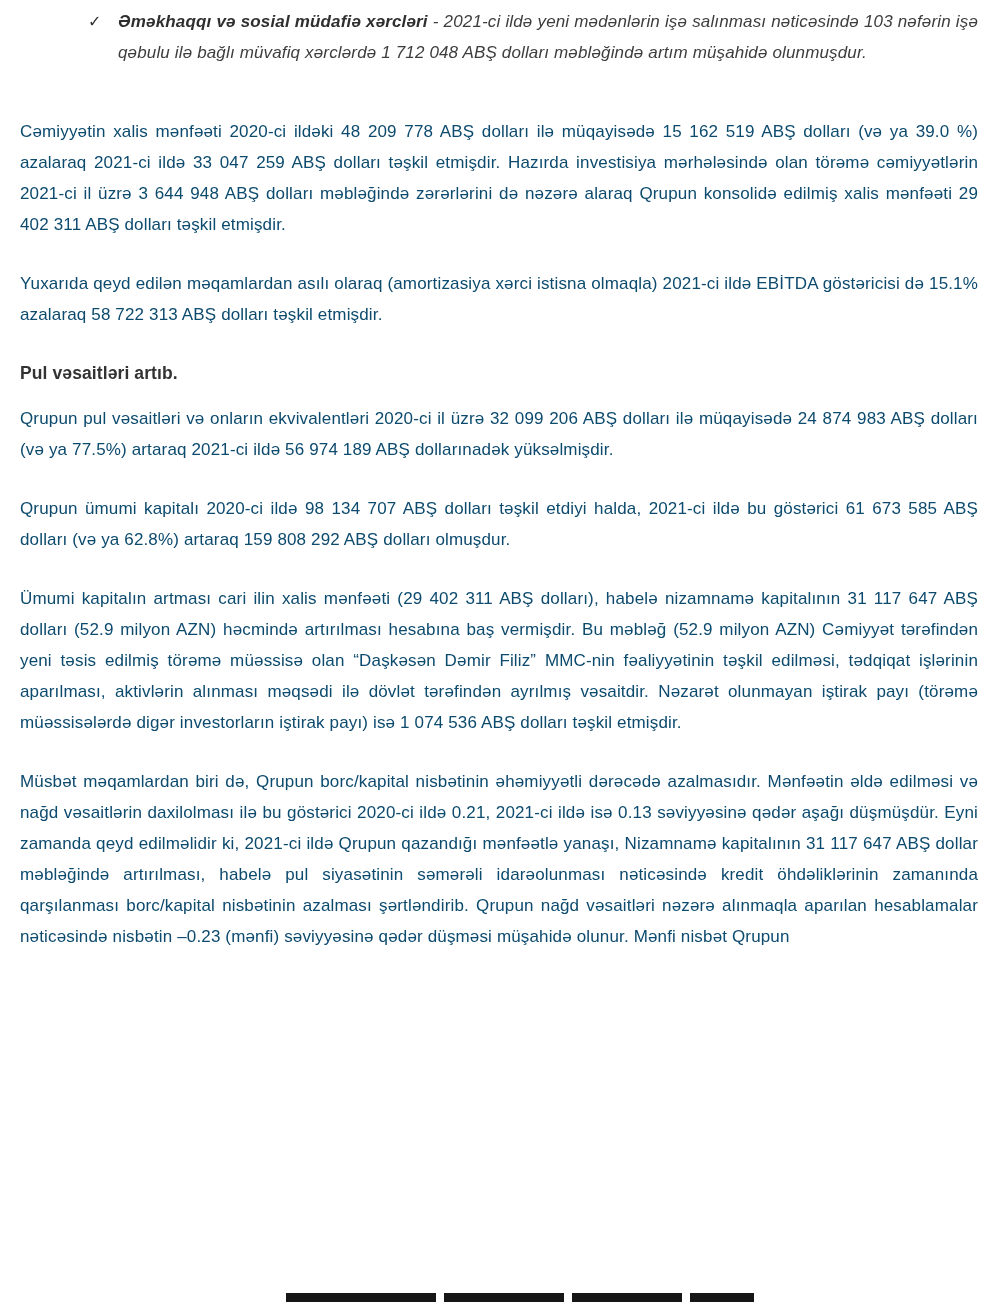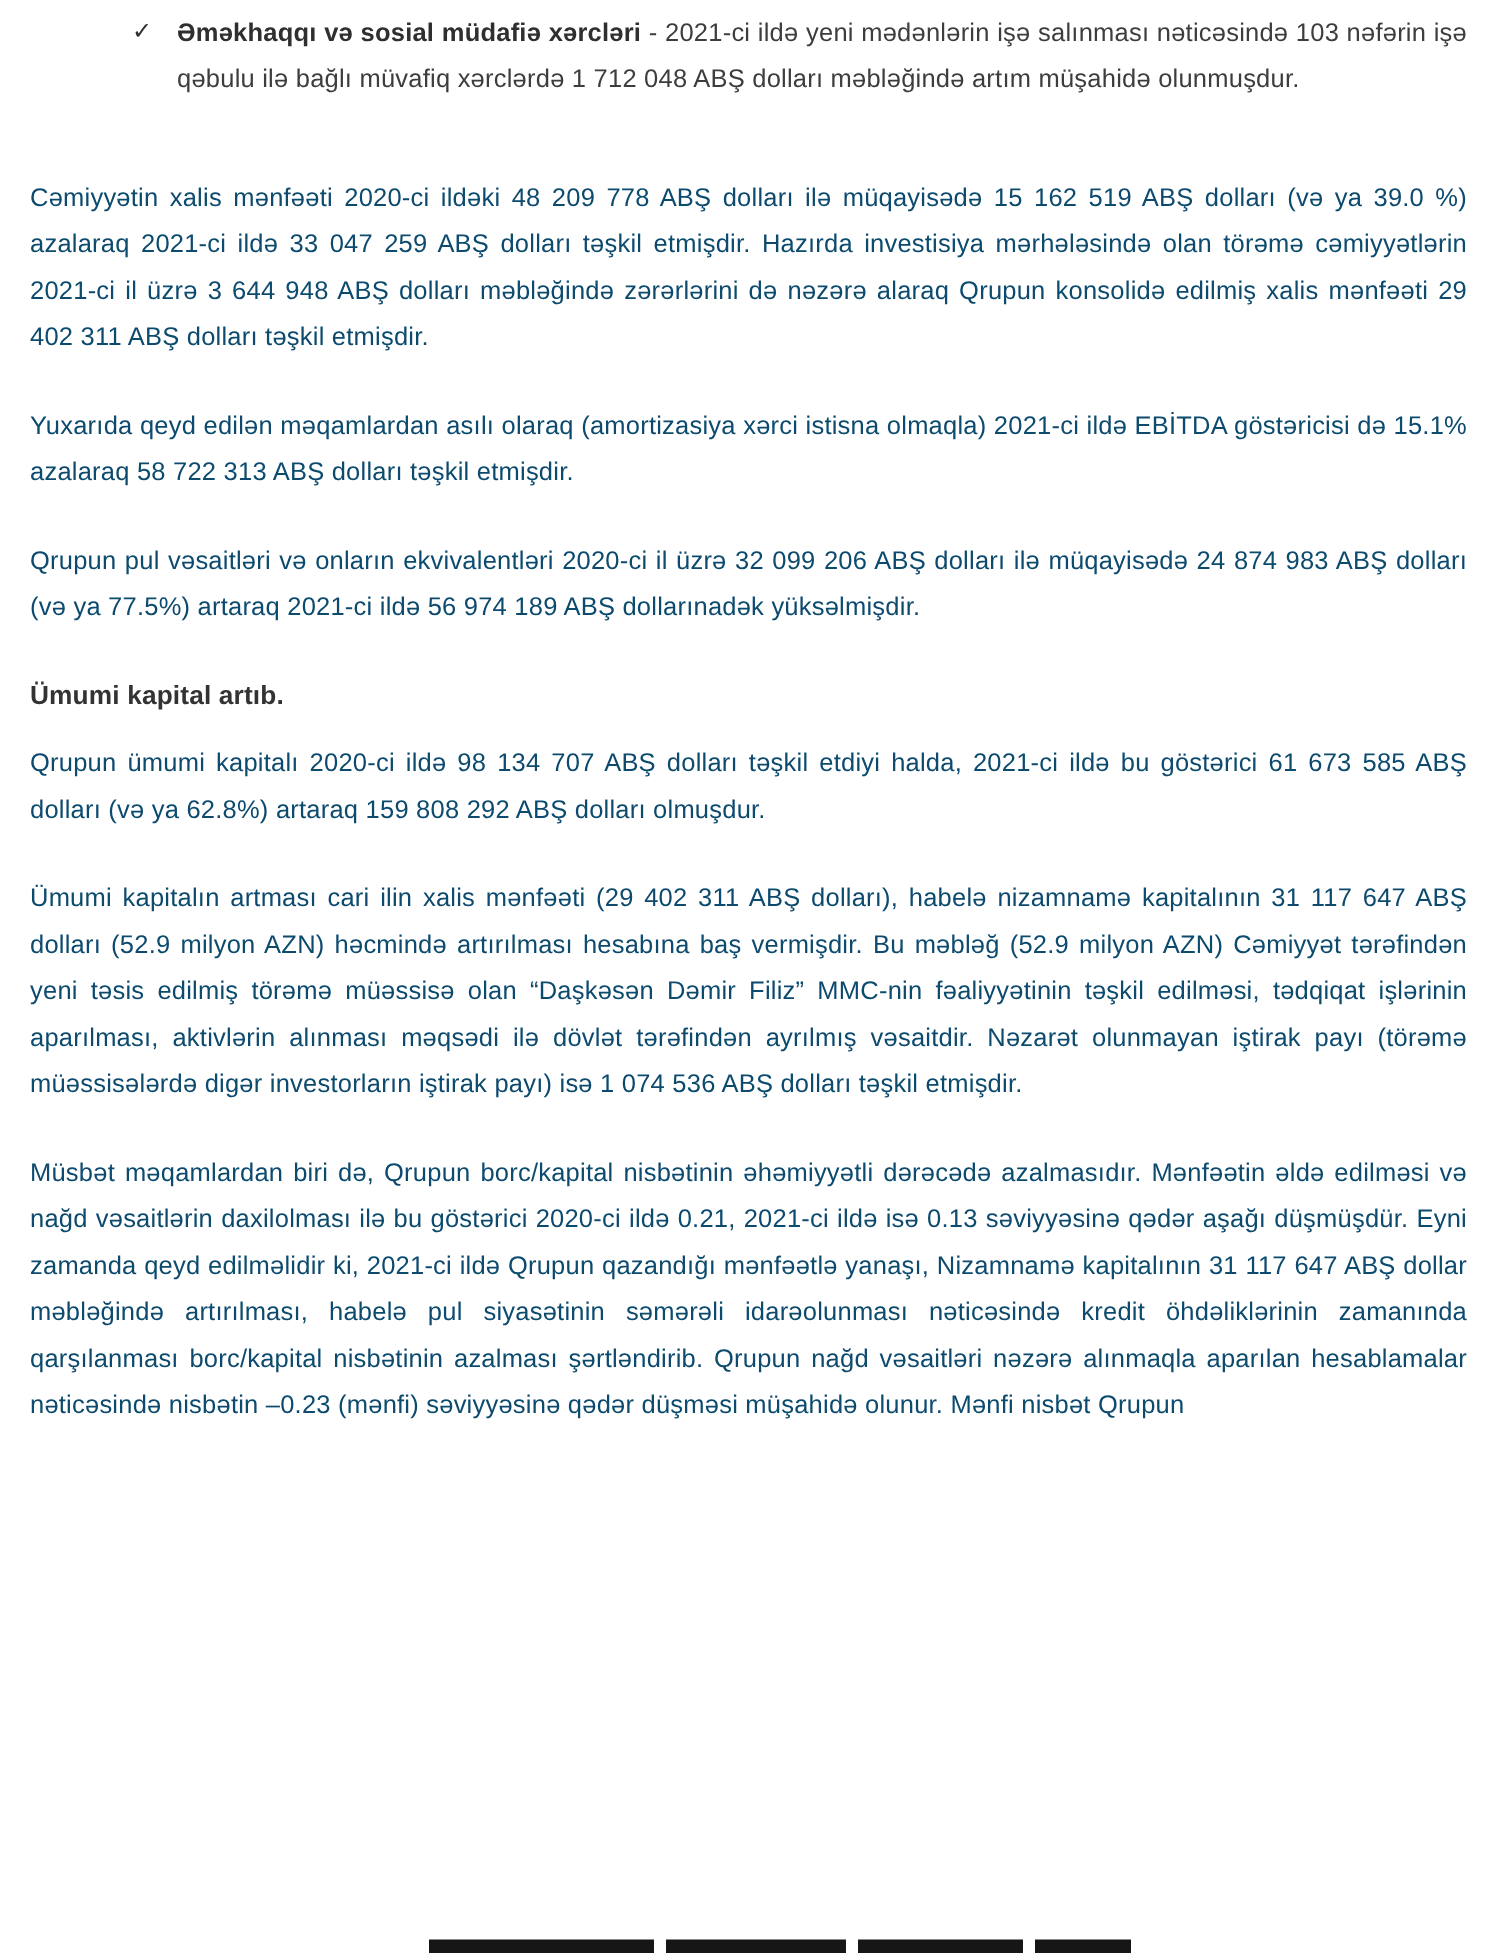--- a/index.html
+++ b/index.html
@@ -47,20 +47,21 @@
     font-weight: bold;
     color: #2f2f2f;
   }
   .bullet-text {
     flex: 1;
     font-size: 17px;
     line-height: 31px;
     text-align: justify;
     letter-spacing: 0.15px;
     color: #3d3d3d;
+    font-style: italic;
   }
   .bullet-text b { color: #2f2f2f; }
   .clipped-row {
     position: absolute;
     left: 0;
     bottom: 0;
     width: 1000px;
     height: 10px;
   }
   .frag {
@@ -82,24 +83,24 @@
 
   <div class="bullet-row">
     <span class="bullet-check">✓</span>
     <p class="bullet-text"><b>Əməkhaqqı və sosial müdafiə xərcləri</b><span> - 2021-ci ildə yeni mədənlərin işə salınması nəticəsində 103 nəfərin işə qəbulu ilə bağlı müvafiq xərclərdə 1 712 048 ABŞ dolları məbləğində artım müşahidə olunmuşdur.</span></p>
   </div>
 
   <p class="para">Cəmiyyətin xalis mənfəəti 2020-ci ildəki 48 209 778 ABŞ dolları ilə müqayisədə 15 162 519 ABŞ dolları (və ya 39.0 %) azalaraq 2021-ci ildə 33 047 259 ABŞ dolları təşkil etmişdir. Hazırda investisiya mərhələsində olan törəmə cəmiyyətlərin 2021-ci il üzrə 3 644 948  ABŞ dolları məbləğində zərərlərini də nəzərə alaraq Qrupun konsolidə edilmiş xalis mənfəəti 29 402 311 ABŞ dolları təşkil etmişdir.</p>
 
   <p class="para">Yuxarıda qeyd edilən məqamlardan asılı olaraq (amortizasiya xərci istisna olmaqla) 2021-ci ildə EBİTDA göstəricisi də 15.1% azalaraq 58 722 313 ABŞ dolları təşkil etmişdir.</p>
 
+  <h2 class="head">Pul vəsaitləri artıb.</h2>
 
   <p class="para">Qrupun pul vəsaitləri və onların ekvivalentləri 2020-ci il üzrə 32 099 206 ABŞ dolları ilə müqayisədə 24 874 983 ABŞ dolları (və ya 77.5%) artaraq 2021-ci ildə 56 974 189 ABŞ dollarınadək yüksəlmişdir.</p>
 
-  <h2 class="head">Ümumi kapital artıb.</h2>
 
   <p class="para">Qrupun ümumi kapitalı 2020-ci ildə 98 134 707 ABŞ dolları təşkil etdiyi halda, 2021-ci ildə bu göstərici 61 673 585 ABŞ dolları (və ya 62.8%) artaraq 159 808 292 ABŞ dolları olmuşdur.</p>
 
   <p class="para">Ümumi kapitalın artması cari ilin xalis mənfəəti (29 402 311 ABŞ dolları), habelə nizamnamə kapitalının 31 117 647 ABŞ dolları (52.9 milyon AZN) həcmində artırılması hesabına baş vermişdir. Bu məbləğ (52.9 milyon AZN) Cəmiyyət tərəfindən yeni təsis edilmiş törəmə müəssisə olan “Daşkəsən Dəmir Filiz” MMC-nin fəaliyyətinin təşkil edilməsi, tədqiqat işlərinin aparılması, aktivlərin alınması məqsədi ilə dövlət tərəfindən ayrılmış vəsaitdir. Nəzarət olunmayan iştirak payı (törəmə müəssisələrdə digər investorların iştirak payı) isə  1 074 536 ABŞ dolları təşkil etmişdir.</p>
 
 
   <p class="para">Müsbət məqamlardan biri də, Qrupun borc/kapital nisbətinin əhəmiyyətli dərəcədə azalmasıdır. Mənfəətin əldə edilməsi və nağd vəsaitlərin daxilolması ilə bu göstərici 2020-ci ildə 0.21, 2021-ci ildə isə 0.13 səviyyəsinə qədər aşağı düşmüşdür. Eyni zamanda qeyd edilməlidir ki, 2021-ci ildə Qrupun qazandığı mənfəətlə yanaşı, Nizamnamə kapitalının 31 117 647 ABŞ dollar məbləğində artırılması, habelə pul siyasətinin səmərəli idarəolunması nəticəsində kredit öhdəliklərinin zamanında qarşılanması borc/kapital nisbətinin azalması şərtləndirib. Qrupun nağd vəsaitləri nəzərə alınmaqla aparılan hesablamalar nəticəsində nisbətin –0.23 (mənfi) səviyyəsinə qədər düşməsi müşahidə olunur. Mənfi nisbət Qrupun</p>
 
   <div class="clipped-row">
     <span class="frag f1"></span>

